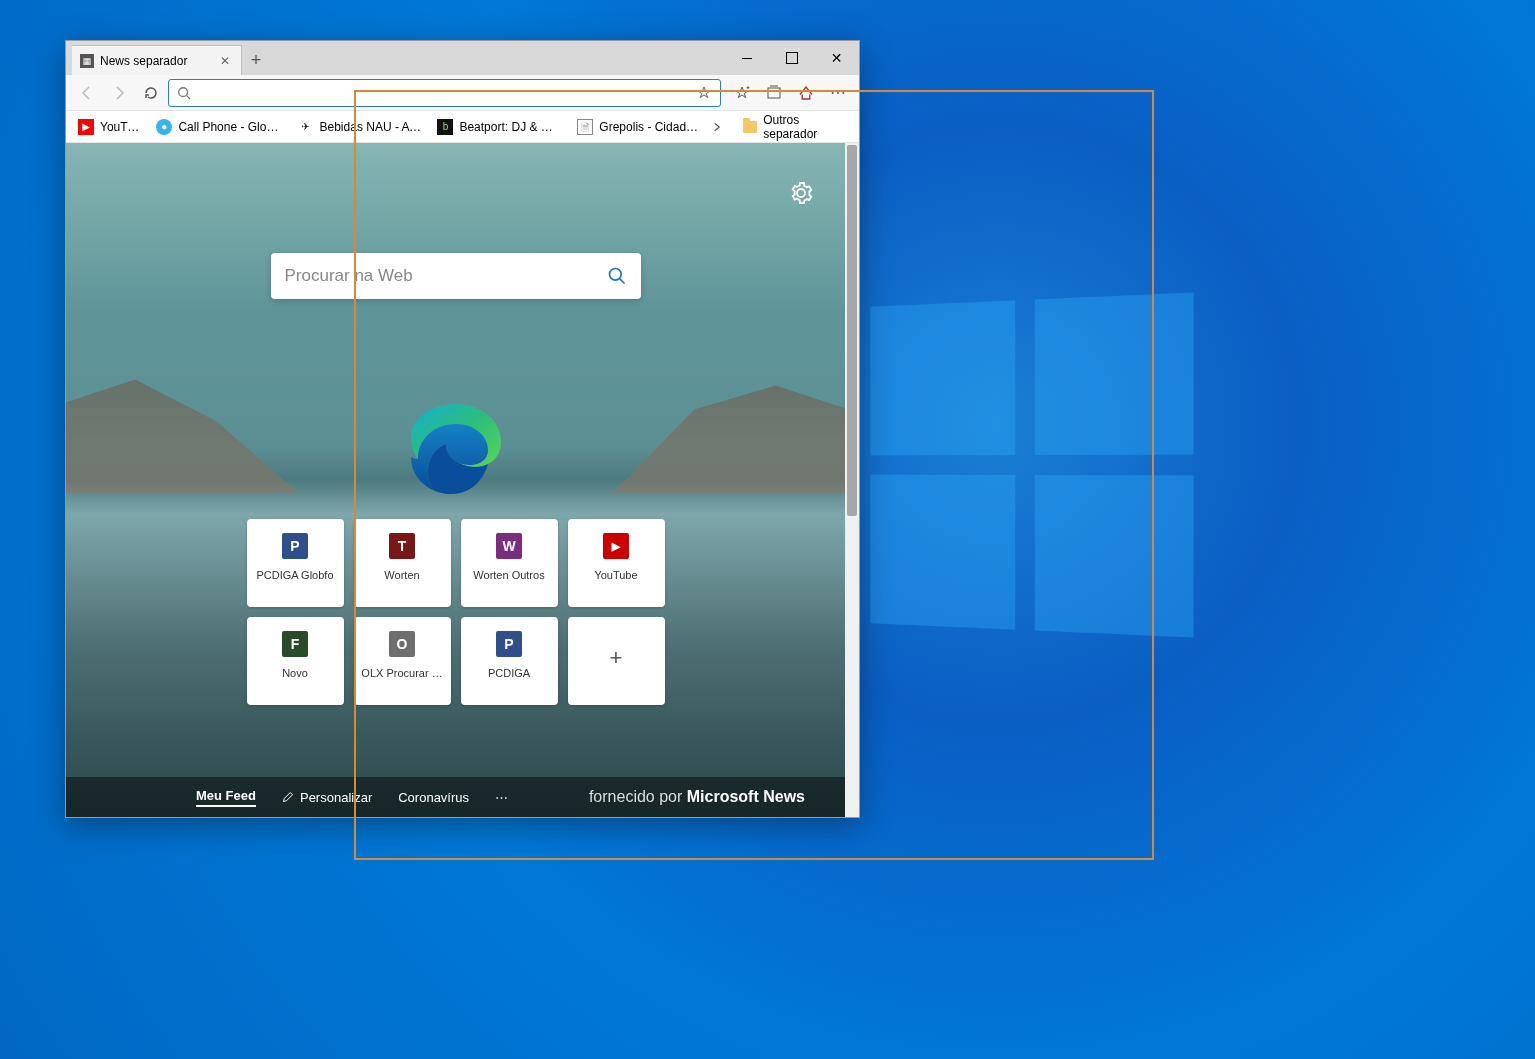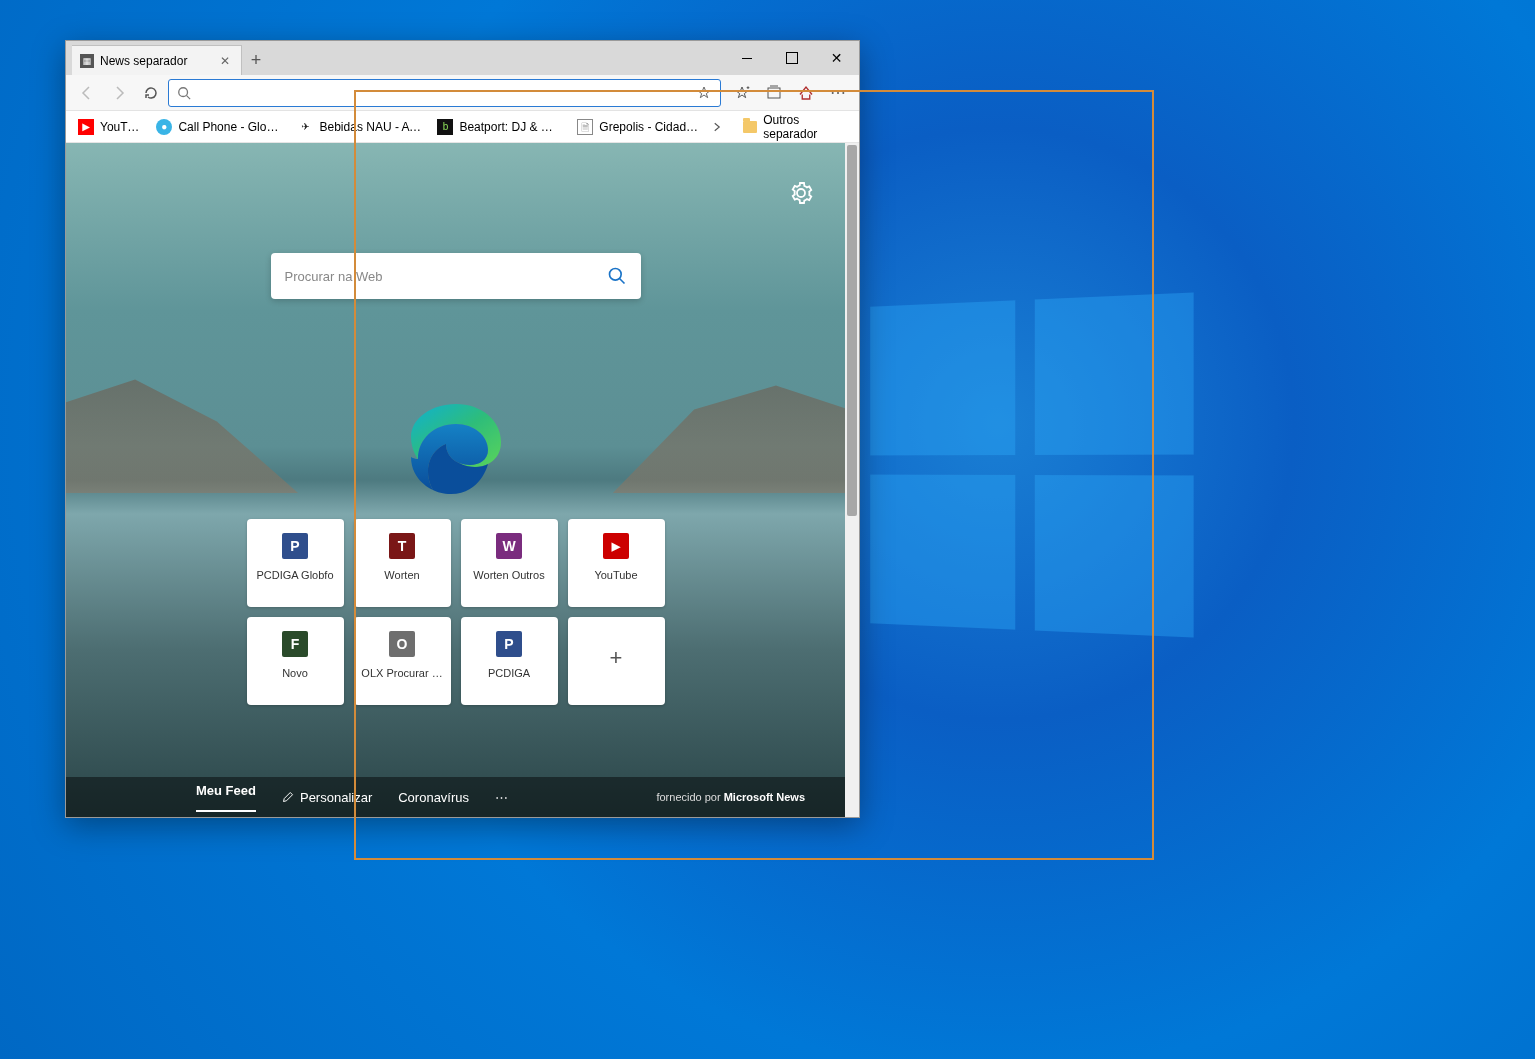--- a/index.html
+++ b/index.html
@@ -211,21 +211,21 @@
   top: 110px;
   left: 50%;
   transform: translateX(-50%);
   width: 370px; height: 46px;
   background:#fff; border-radius:4px;
   box-shadow: 0 2px 6px rgba(0,0,0,.2);
   display:flex; align-items:center;
   padding: 0 14px;
 }
 .search-pill input {
-  flex:1; border:none; outline:none; font-size:13px; color:#0c4a6e;
+  flex:1; border:none; outline:none; font-size:17px; color:#0c4a6e;
 }
 .search-pill input::placeholder { color:#888; }
 .search-pill .mag2 {
   color:#1a73c7; font-size:20px;
 }
 
 
 .edge-logo {
   position:absolute;
   top: 256px;
@@ -268,23 +268,23 @@
 .feedbar {
   position:absolute;
   left:0; right:0; bottom:0;
   height: 40px;
   background: rgba(0,0,0,.45);
   display:flex; align-items:center; gap: 26px;
   padding: 0 40px 0 130px;
   color:#fff; font-size:13px;
 }
 .feedbar .link { cursor:pointer; display:flex; align-items:center; gap:6px;}
-.feedbar .active { font-weight:bold; border-bottom:2px solid #fff; padding-bottom:12px;}
+.feedbar .active { font-weight:bold; border-bottom:2px solid #fff; padding-bottom:2px;}
 .feedbar .more {letter-spacing:2px; cursor:pointer;}
-.feedbar .provider { margin-left:auto; font-size:11px; color:#ddd;}
+.feedbar .provider { margin-left:auto; font-size:16px; color:#ddd;}
 .feedbar .provider b { color:#fff;}
 
 svg { display:block; }
 </style>
 </head>
 <body>
 
 <div class="win-logo"></div>
 <div class="selection-rect"></div>
 

